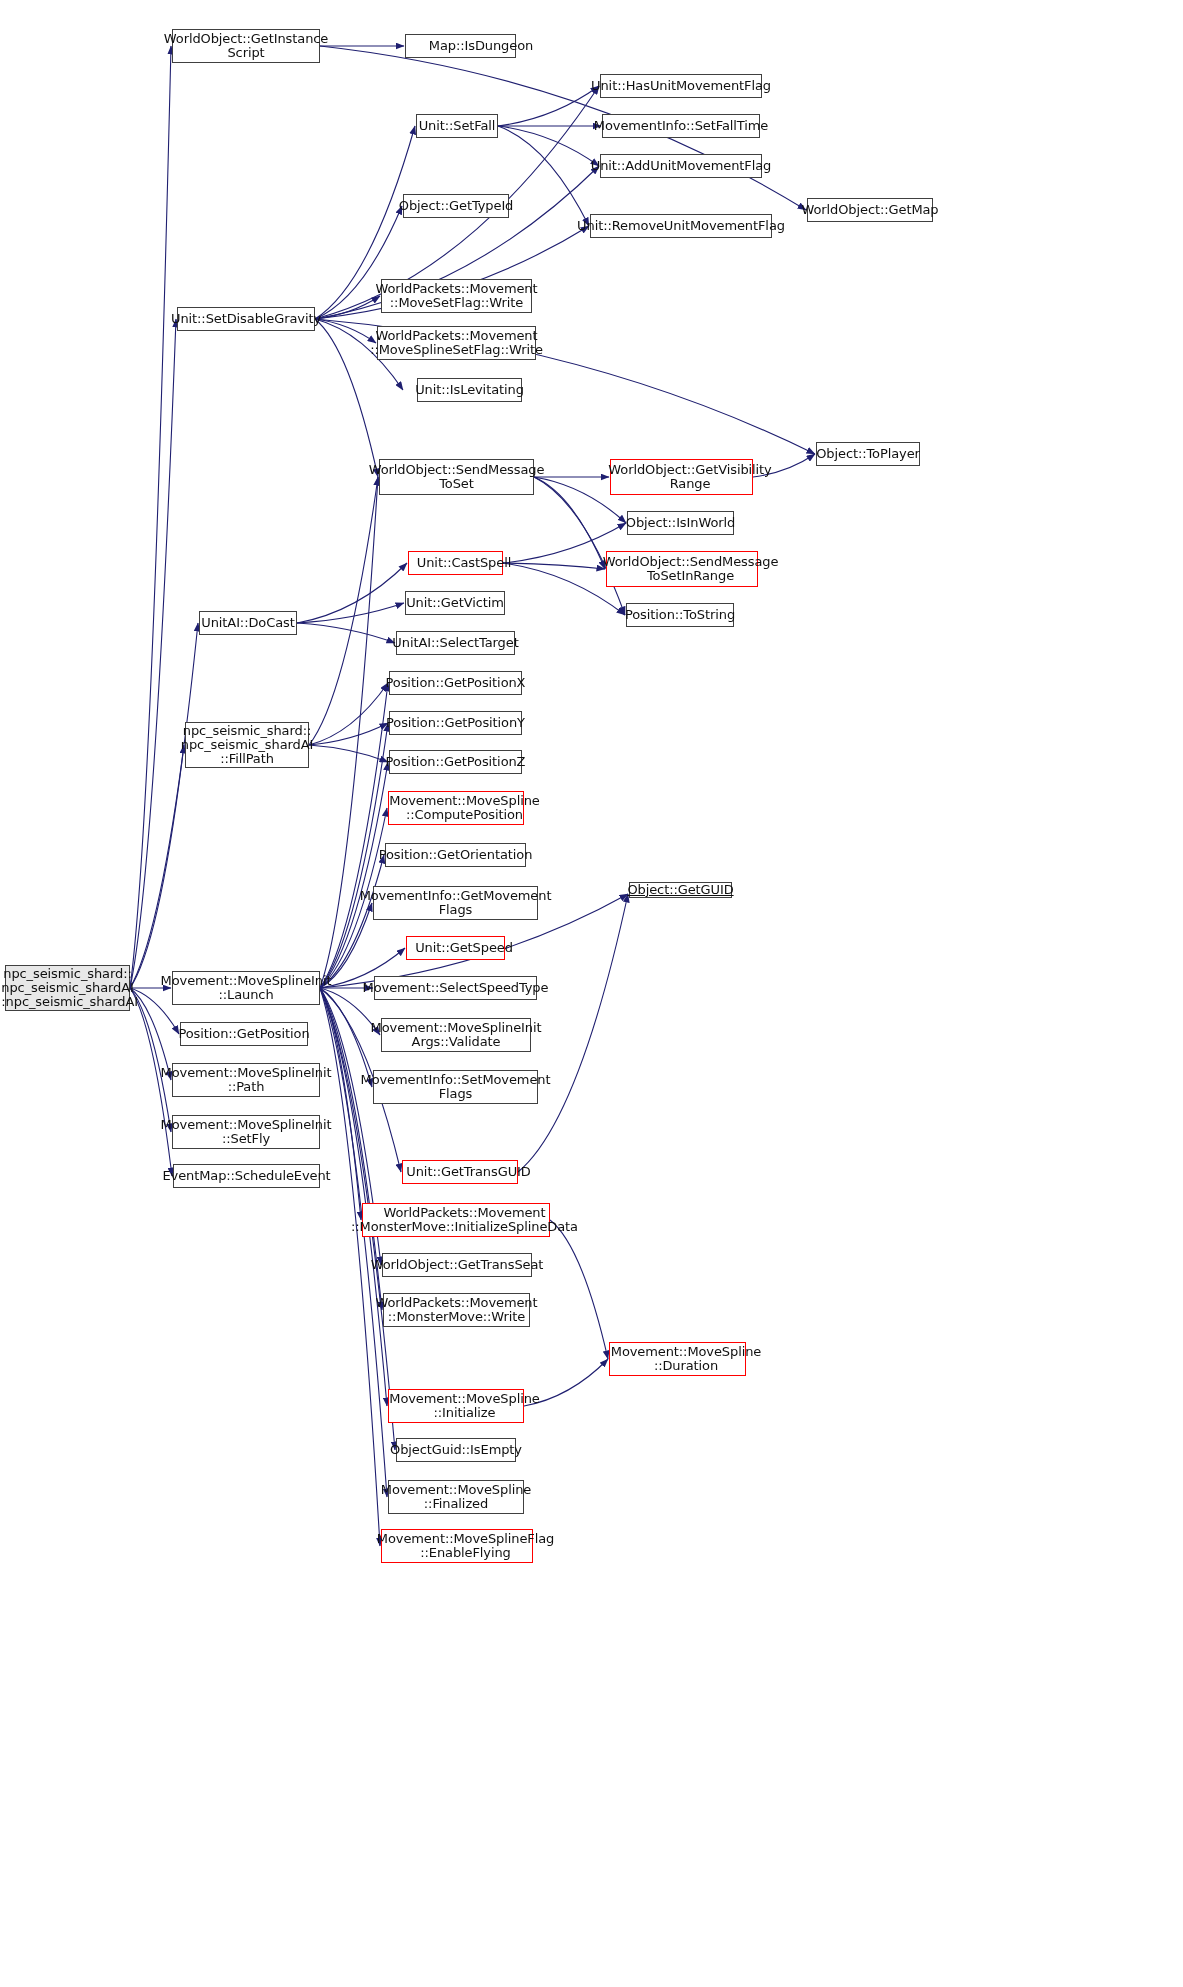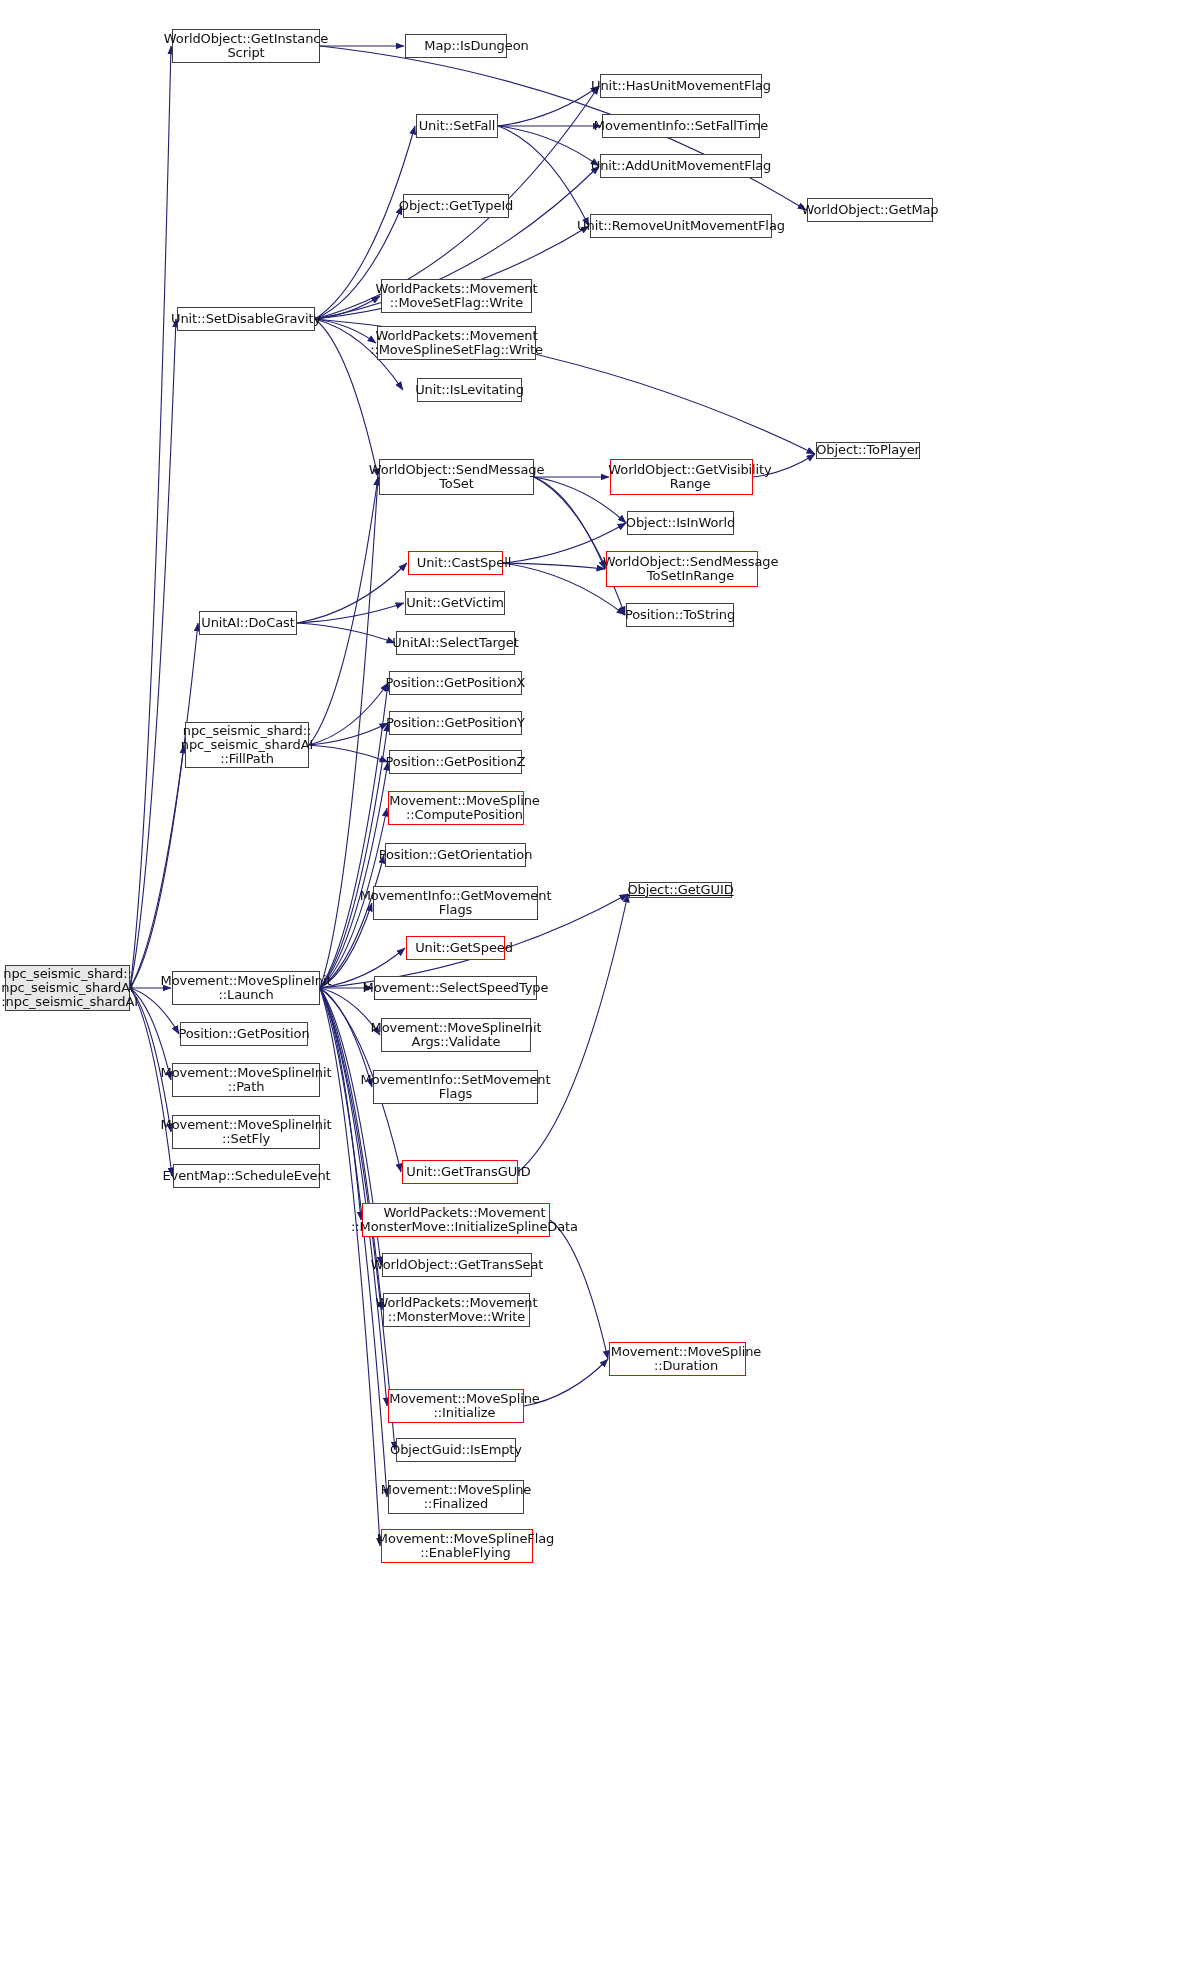--- a/index.html
+++ b/index.html
@@ -88,39 +88,39 @@
         <path d="M130,988 Q152.55,1013.92 171,1132" fill="none" stroke="#1f1f70" stroke-width="1.1" marker-end="url(#ah)"></path>
         <path d="M130,988 Q153.1,1021.84 172,1176" fill="none" stroke="#1f1f70" stroke-width="1.1" marker-end="url(#ah)"></path>
       </g>
   </svg>
   <div id="node-layer">
       <div class="node cur" style="left: 5px; top: 965px; width: 125px; height: 46px;">npc_seismic_shard::
 npc_seismic_shardAI
 ::npc_seismic_shardAI</div>
       <div class="node" style="left: 172px; top: 29px; width: 148px; height: 34px;">WorldObject::GetInstance
 Script</div>
-      <div class="node" style="left: 405px; top: 34px; width: 102px; height: 24px; padding-left: 44px;">Map::IsDungeon</div>
+      <div class="node" style="left: 405px; top: 34px; width: 111px; height: 24px; padding-left: 44px;">Map::IsDungeon</div>
       <div class="node" style="left: 600px; top: 74px; width: 162px; height: 24px;">Unit::HasUnitMovementFlag</div>
       <div class="node" style="left: 416px; top: 114px; width: 82px; height: 24px;">Unit::SetFall</div>
       <div class="node" style="left: 602px; top: 114px; width: 158px; height: 24px;">MovementInfo::SetFallTime</div>
       <div class="node" style="left: 600px; top: 154px; width: 162px; height: 24px;">Unit::AddUnitMovementFlag</div>
       <div class="node" style="left: 403px; top: 194px; width: 106px; height: 24px;">Object::GetTypeId</div>
       <div class="node" style="left: 590px; top: 214px; width: 182px; height: 24px;">Unit::RemoveUnitMovementFlag</div>
       <div class="node" style="left: 807px; top: 198px; width: 126px; height: 24px;">WorldObject::GetMap</div>
       <div class="node" style="left: 177px; top: 307px; width: 138px; height: 24px;">Unit::SetDisableGravity</div>
       <div class="node" style="left: 381px; top: 279px; width: 151px; height: 34px;">WorldPackets::Movement
 ::MoveSetFlag::Write</div>
       <div class="node" style="left: 377px; top: 326px; width: 159px; height: 34px;">WorldPackets::Movement
 ::MoveSplineSetFlag::Write</div>
       <div class="node" style="left: 404px; top: 378px; width: 105px; height: 24px; margin-left: 13px;">Unit::IsLevitating</div>
       <div class="node" style="left: 379px; top: 459px; width: 155px; height: 36px;">WorldObject::SendMessage
 ToSet</div>
       <div class="node red" style="left: 610px; top: 459px; width: 143px; height: 36px;">WorldObject::GetVisibility
 Range</div>
-      <div class="node" style="left: 816px; top: 442px; width: 104px; height: 17px;">Object::ToPlayer</div>
+      <div class="node" style="left: 816px; top: 442px; width: 104px; height: 24px;">Object::ToPlayer</div>
       <div class="node" style="left: 627px; top: 511px; width: 107px; height: 24px;">Object::IsInWorld</div>
       <div class="node red" style="left: 606px; top: 551px; width: 152px; height: 36px;">WorldObject::SendMessage
 ToSetInRange</div>
       <div class="node" style="left: 626px; top: 603px; width: 108px; height: 24px;">Position::ToString</div>
       <div class="node red" style="left: 408px; top: 551px; width: 95px; height: 24px;">Unit::CastSpell</div>
       <div class="node" style="left: 405px; top: 591px; width: 100px; height: 24px;">Unit::GetVictim</div>
       <div class="node" style="left: 396px; top: 631px; width: 119px; height: 24px;">UnitAI::SelectTarget</div>
       <div class="node" style="left: 199px; top: 611px; width: 98px; height: 24px;">UnitAI::DoCast</div>
       <div class="node" style="left: 185px; top: 722px; width: 124px; height: 46px;">npc_seismic_shard::
 npc_seismic_shardAI

